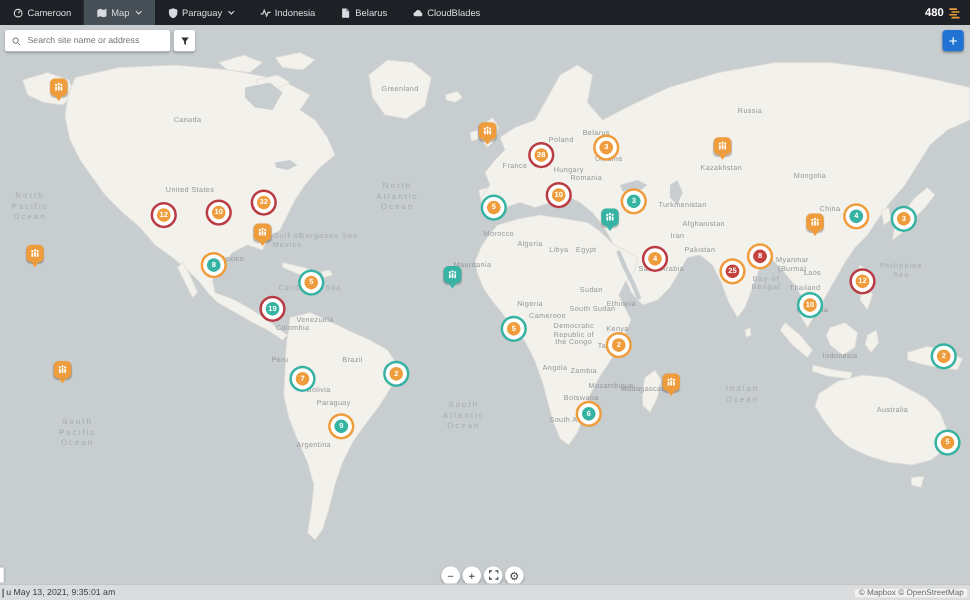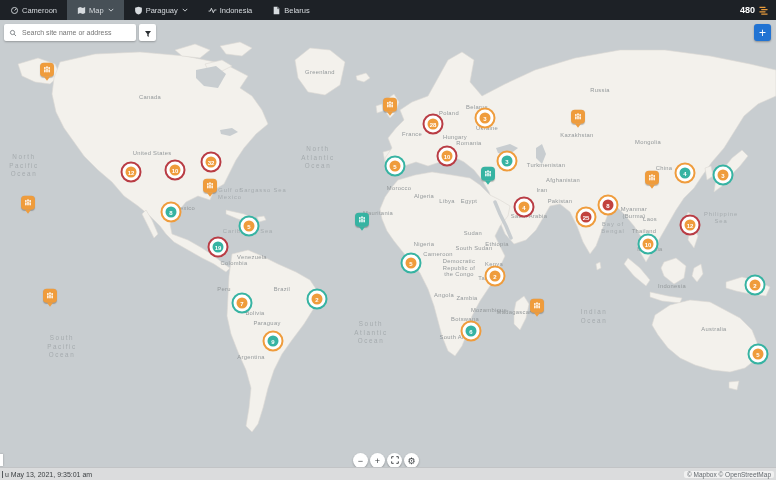--- a/index.html
+++ b/index.html
@@ -132,20 +132,28 @@
         <span>Indonesia</span>
       </div>
       <div class="nav-item">
         <span class="icon">
           <svg viewBox="0 0 16 16">
             <path d="M3 1.5h7l3 3v10H3z" fill="currentColor"></path>
             <path d="M10 1.5v3.2h3.2" fill="none" stroke="#1d2126" stroke-width="1"></path>
           </svg>
         </span>
         <span>Belarus</span>
+      </div>
+      <div class="nav-item">
+        <span class="icon">
+          <svg viewBox="0 0 16 16">
+            <path d="M4.5 12.5a3 3 0 0 1-.4-6A4.2 4.2 0 0 1 12.3 7a2.9 2.9 0 0 1-.3 5.5z" fill="currentColor"></path>
+          </svg>
+        </span>
+        <span>CloudBlades</span>
       </div>
     </nav>
   <div class="nav-right">
     <span class="alarm-count">480</span>
     <span class="alarm-icon" style="color: rgb(232, 155, 60);">
         <svg viewBox="0 0 16 16">
           <g fill="currentColor">
             <rect x="2" y="2.4" width="9" height="1.9" rx=".6"></rect>
             <rect x="4.6" y="5.7" width="9.4" height="1.9" rx=".6"></rect>
             <rect x="2" y="9" width="9" height="1.9" rx=".6"></rect>

